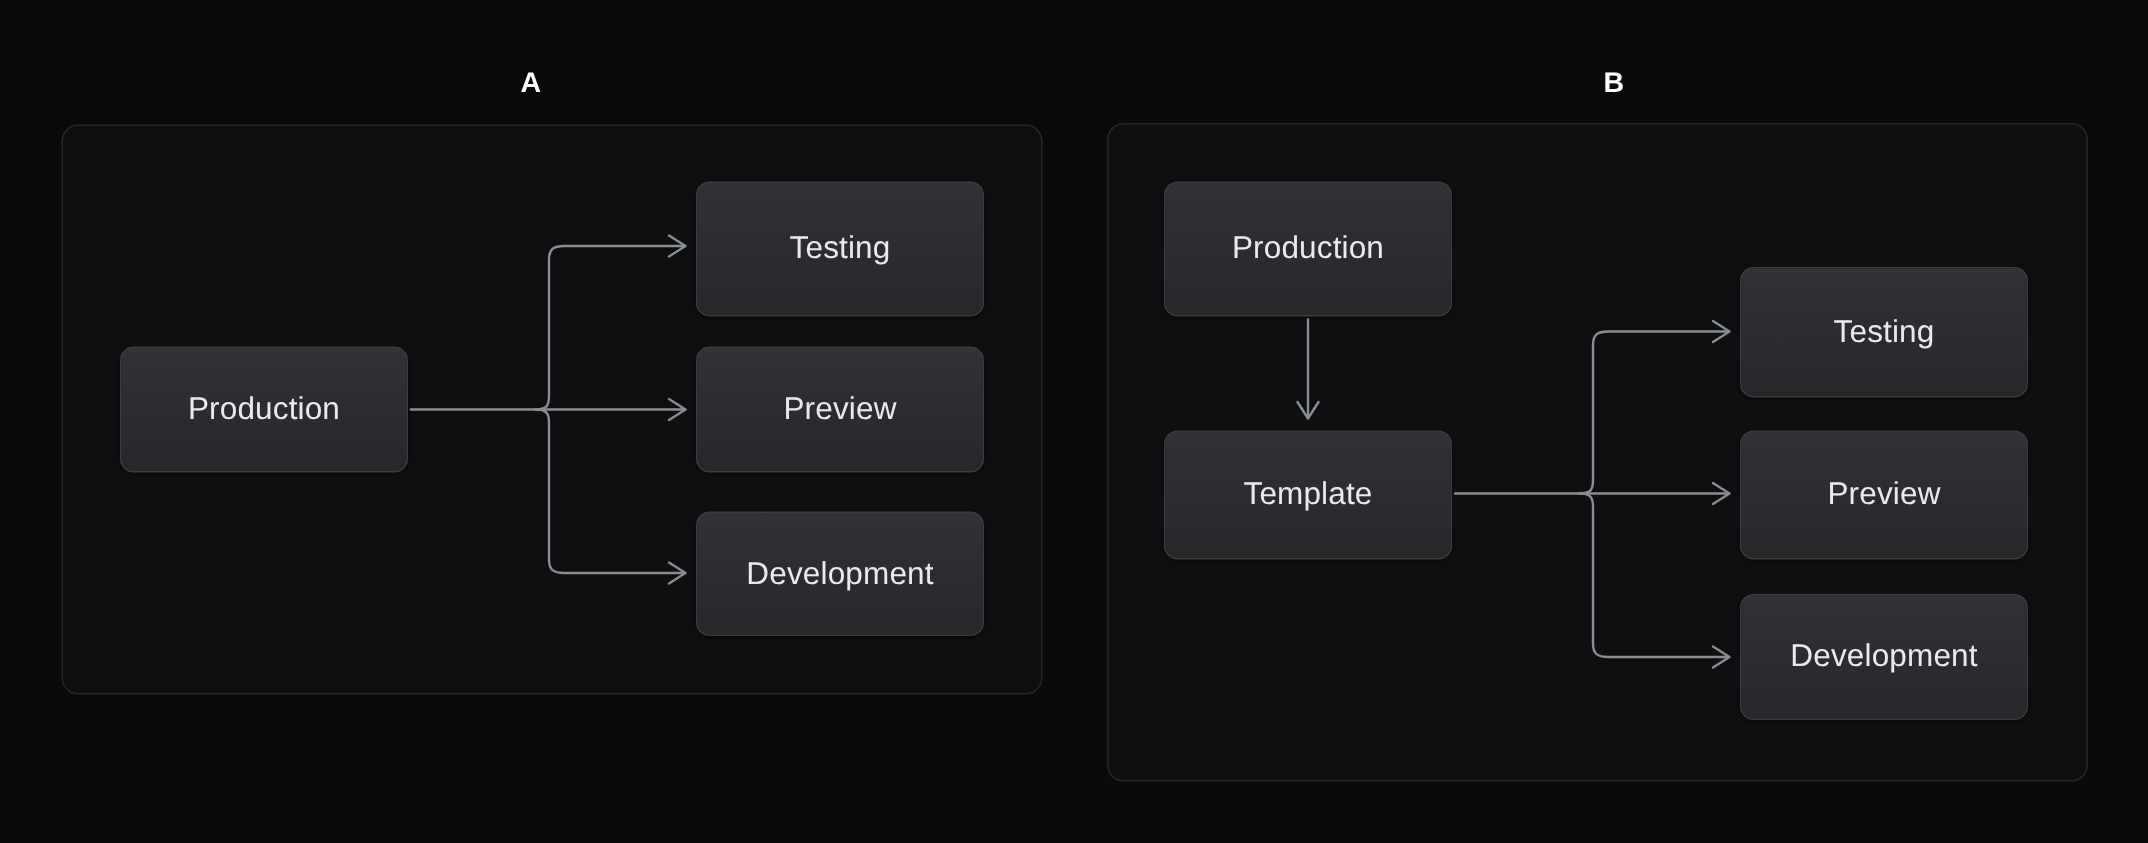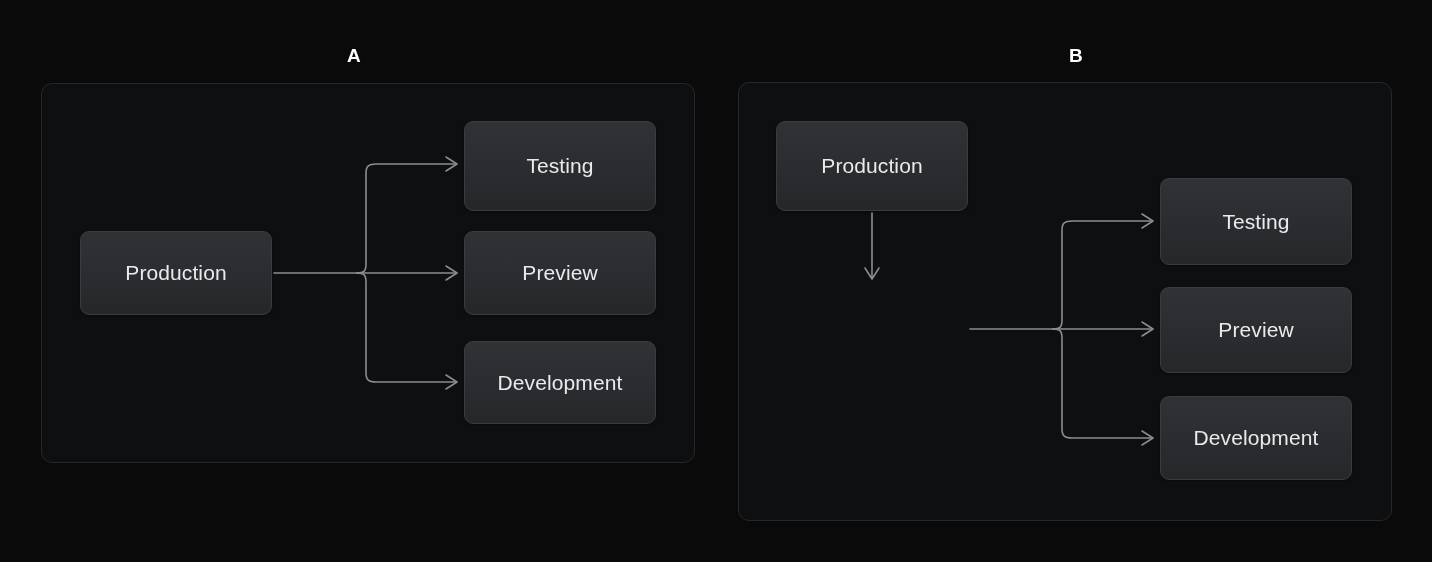--- a/index.html
+++ b/index.html
@@ -93,20 +93,21 @@
   <div class="node" style="left:464px; top:231px; width:192px; height:84px;">Preview</div>
 
   <div class="node" style="left:464px; top:341px; width:192px; height:83px;">Development</div>
 
   <div class="panel-label" style="left:1046px; top:46px; width:60px;">B</div>
 
   <div class="panel" style="left:738px; top:82px; width:654px; height:439px;"></div>
 
   <div class="node" style="left:776px; top:121px; width:192px; height:90px;">Production</div>
 
+  <div class="node" style="left:776px; top:287px; width:192px; height:86px;">Template</div>
 
   <div class="node" style="left:1160px; top:178px; width:192px; height:87px;">Testing</div>
 
   <div class="node" style="left:1160px; top:287px; width:192px; height:86px;">Preview</div>
 
   <div class="node" style="left:1160px; top:396px; width:192px; height:84px;">Development</div>
 
   <svg class="edges" viewBox="0 0 1432 562">
 
     <path class="edge-path" d="M 274 273 L 357 273"></path>

